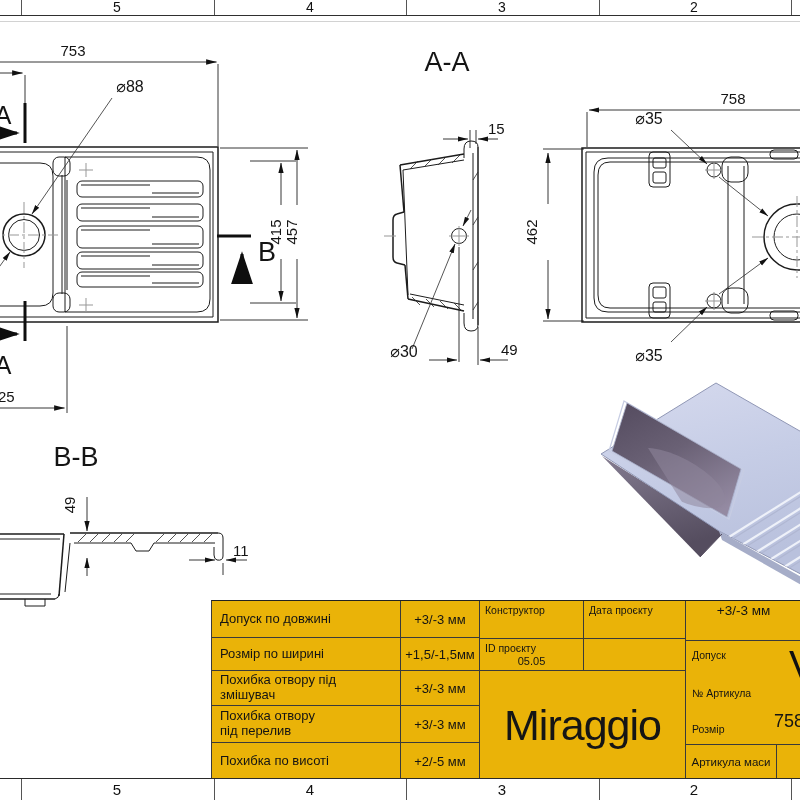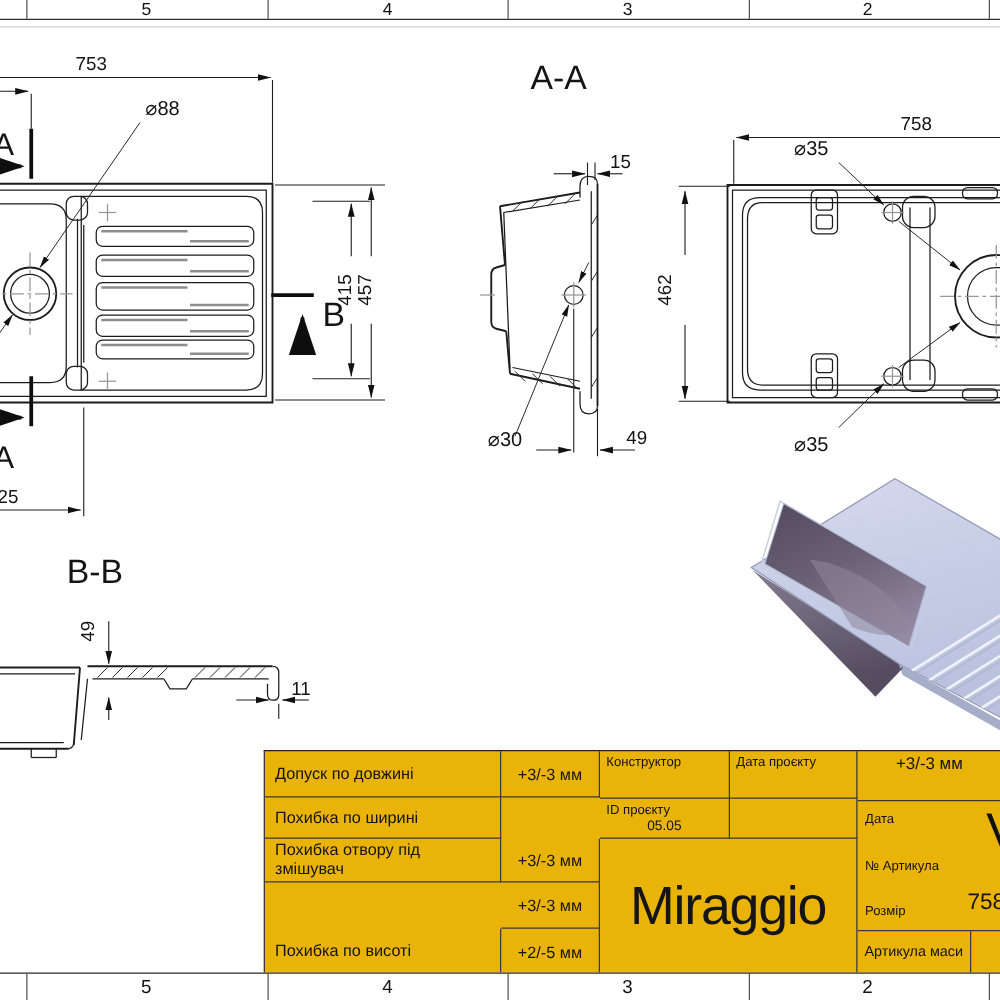--- a/index.html
+++ b/index.html
@@ -336,42 +336,45 @@
       <ellipse clip-path="url(#cavClip)" cx="678" cy="478" rx="52" ry="20" transform="rotate(28 678 478)" fill="#90879d" opacity="0.55"></ellipse>
       <polygon points="719,531 812,583 812,591 722,540" fill="#a6adc8"></polygon>
       <line x1="700" y1="557" x2="722" y2="534" stroke="#554d60" stroke-width="1"></line>
     </g>
   </svg>
 
   <div class="titleblock">
 
     <div class="cell br bb tol-label" style="left:0;top:0;width:189px;height:37px">Допуск по довжині</div>
     <div class="cell br bb tol-value" style="left:189px;top:0;width:79px;height:37px">+3/-3 мм</div>
-    <div class="cell br bb tol-label" style="left:0;top:37px;width:189px;height:33px">Похибка по ширині</div>
+    <div class="cell br bb tol-label" style="left:0;top:37px;width:189px;height:33px">Розмір по ширині</div>
+    <div class="cell br bb tol-value" style="left:189px;top:37px;width:79px;height:33px">+1,5/-1,5мм</div>
     <div class="cell br bb tol-label" style="left:0;top:70px;width:189px;height:35px">Похибка отвору під
 змішувач</div>
     <div class="cell br bb tol-value" style="left:189px;top:70px;width:79px;height:35px">+3/-3 мм</div>
+    <div class="cell br bb tol-label" style="left:0;top:105px;width:189px;height:37px">Похибка отвору
+під перелив</div>
     <div class="cell br bb tol-value" style="left:189px;top:105px;width:79px;height:37px">+3/-3 мм</div>
     <div class="cell br tol-label" style="left:0;top:142px;width:189px;height:36px">Похибка по висоті</div>
     <div class="cell br tol-value" style="left:189px;top:142px;width:79px;height:36px">+2/-5 мм</div>
 
     <div class="cell br bb sml" style="left:268px;top:0;width:104px;height:38px">Конструктор</div>
     <div class="cell br bb sml" style="left:372px;top:0;width:102px;height:38px">Дата проєкту</div>
     <div class="cell br bb idcell" style="left:268px;top:38px;width:104px;height:32px">
       <div class="sml">ID проєкту</div>
       <div class="v">05.05</div>
     </div>
     <div class="cell br bb" style="left:372px;top:38px;width:102px;height:32px"></div>
     <div class="cell br brandcell" style="left:268px;top:70px;width:206px;height:108px">Miraggio</div>
 
     <div class="cell bb rt1" style="left:474px;top:0;width:115px;height:40px">
       <div class="l2">+3/-3 мм</div>
     </div>
     <div class="cell bb" style="left:474px;top:40px;width:115px;height:104px">
-      <span class="lblpos" style="top:8px">Дата</span>
+      <span class="lblpos" style="top:8px">Допуск</span>
       <span class="bigv">V</span>
       <span class="lblpos" style="top:46px">№ Артикула</span>
       <span class="lblpos" style="top:82px">Розмір</span>
       <span class="sizeval">758</span>
     </div>
     <div class="cell br masscell" style="left:474px;top:144px;width:91px;height:34px">Артикула маси</div>
   </div>
 
   <div class="ruler ruler-bottom">
     <span class="rnum" style="left:117px">5</span>

